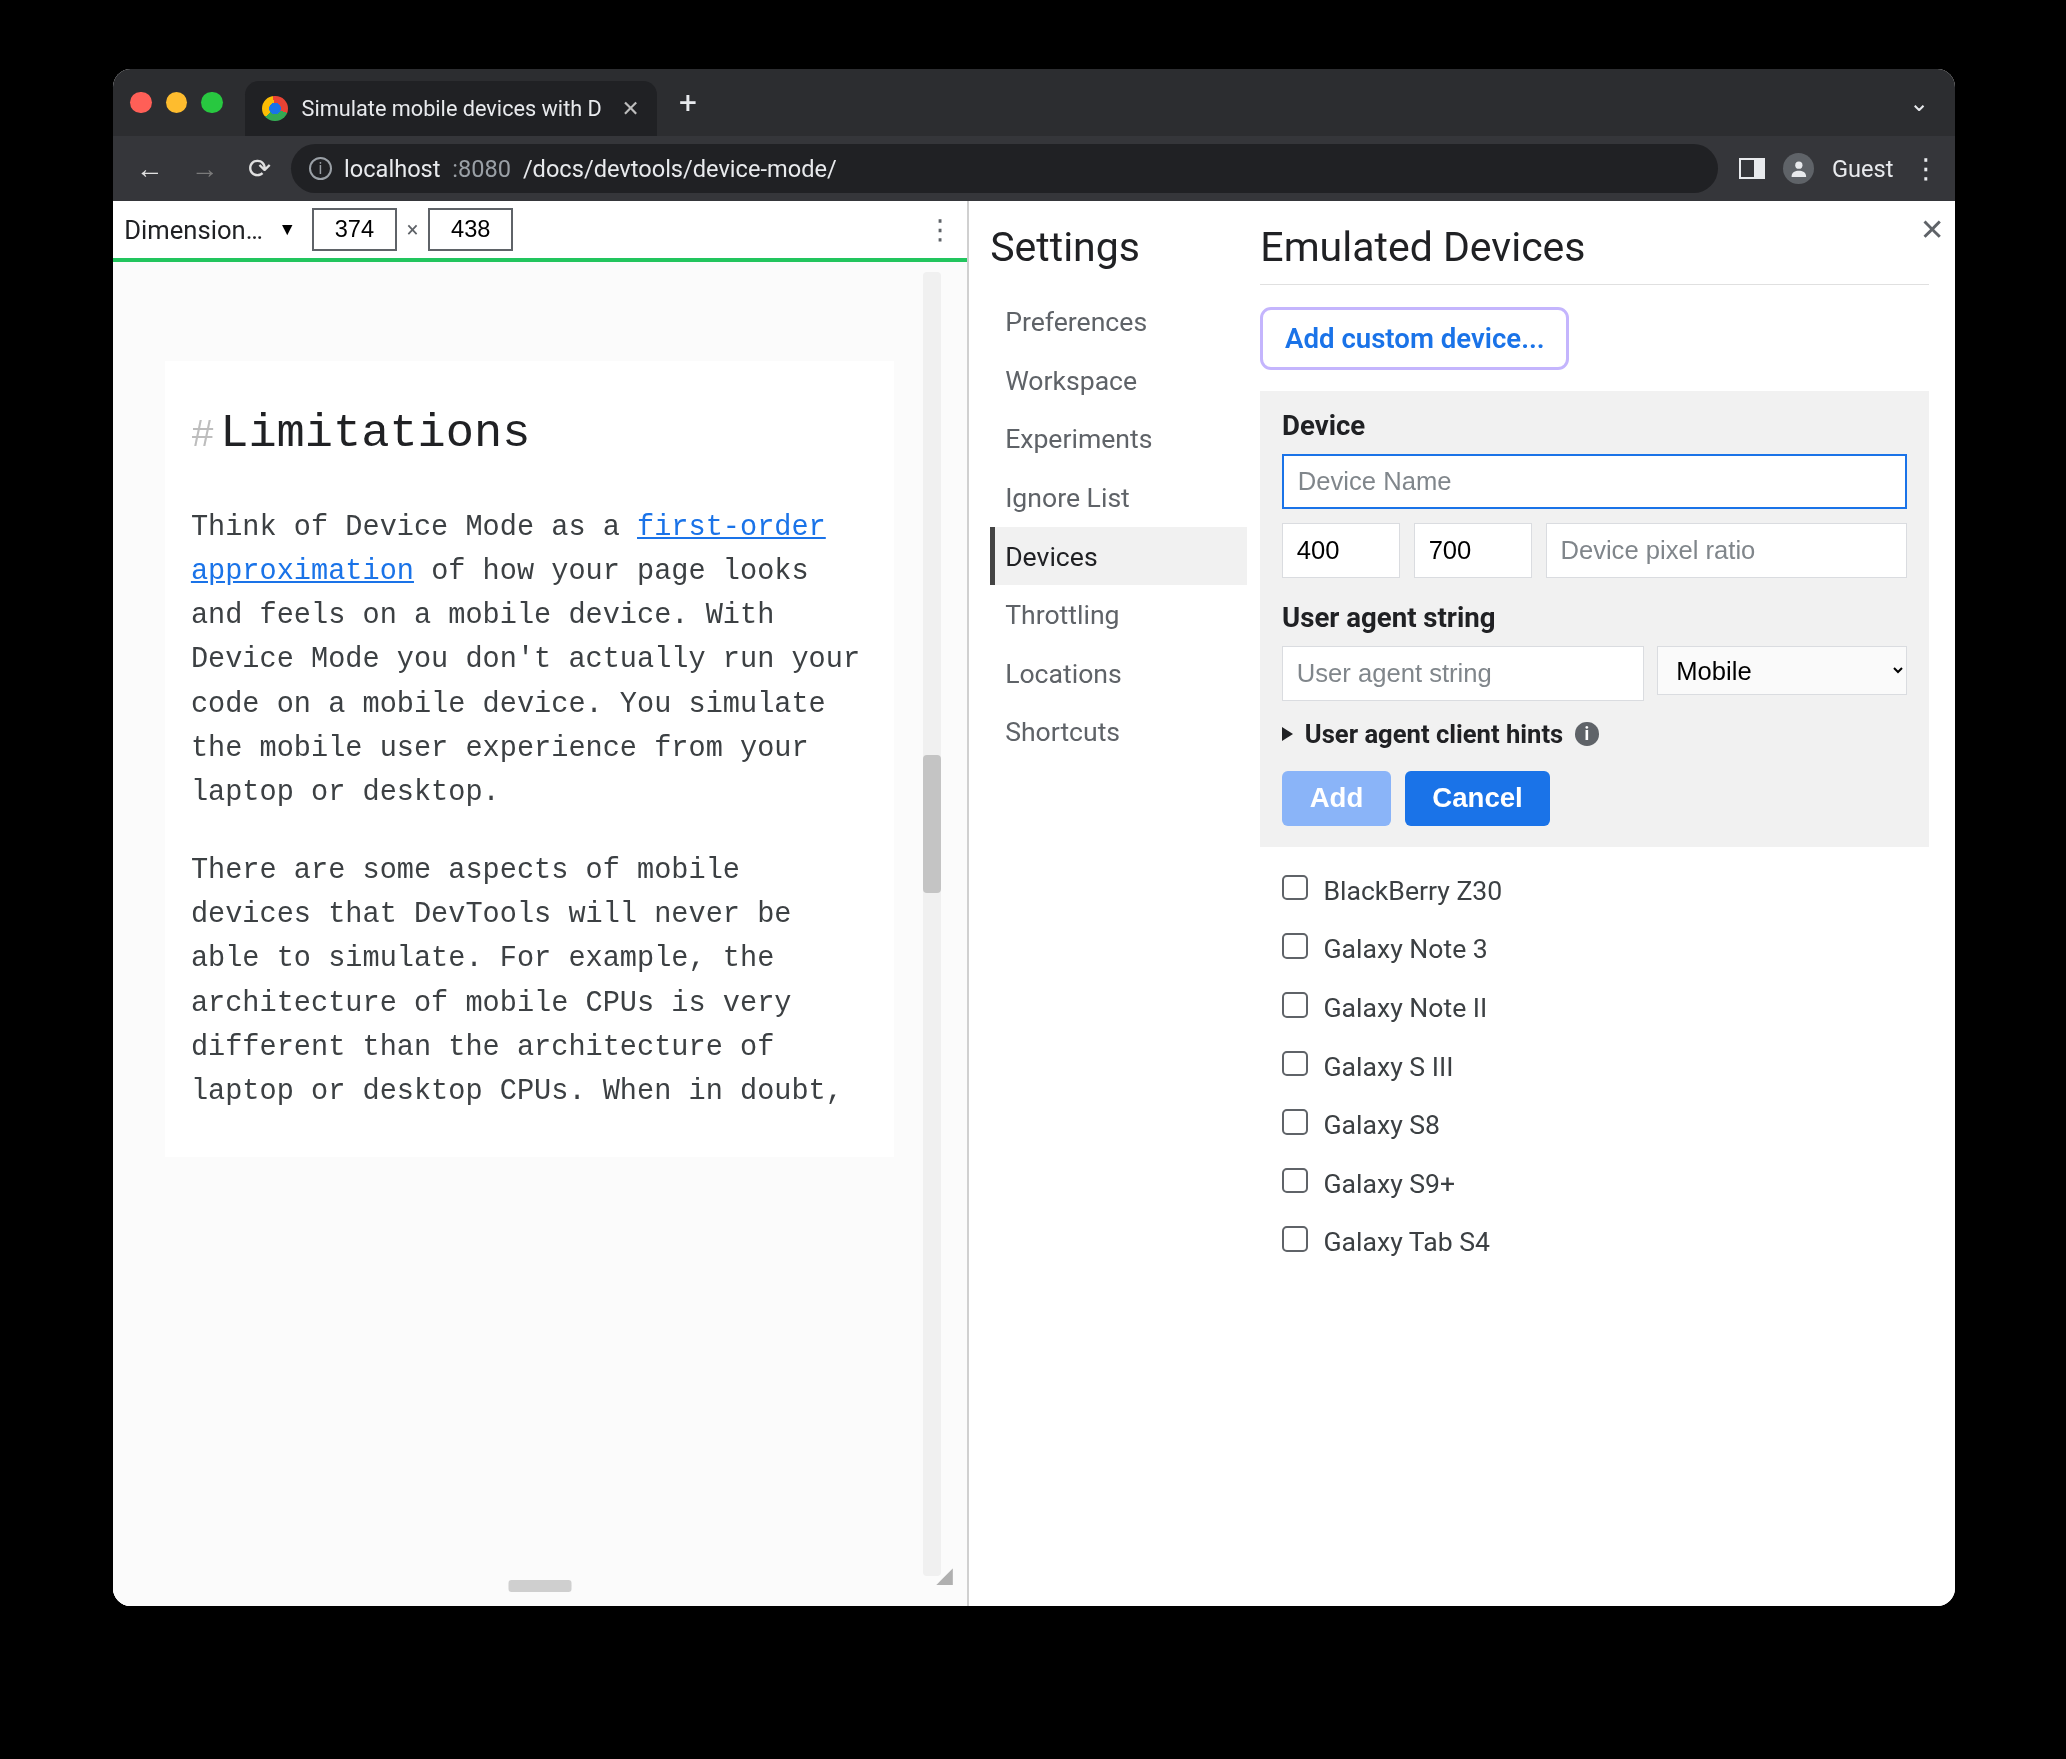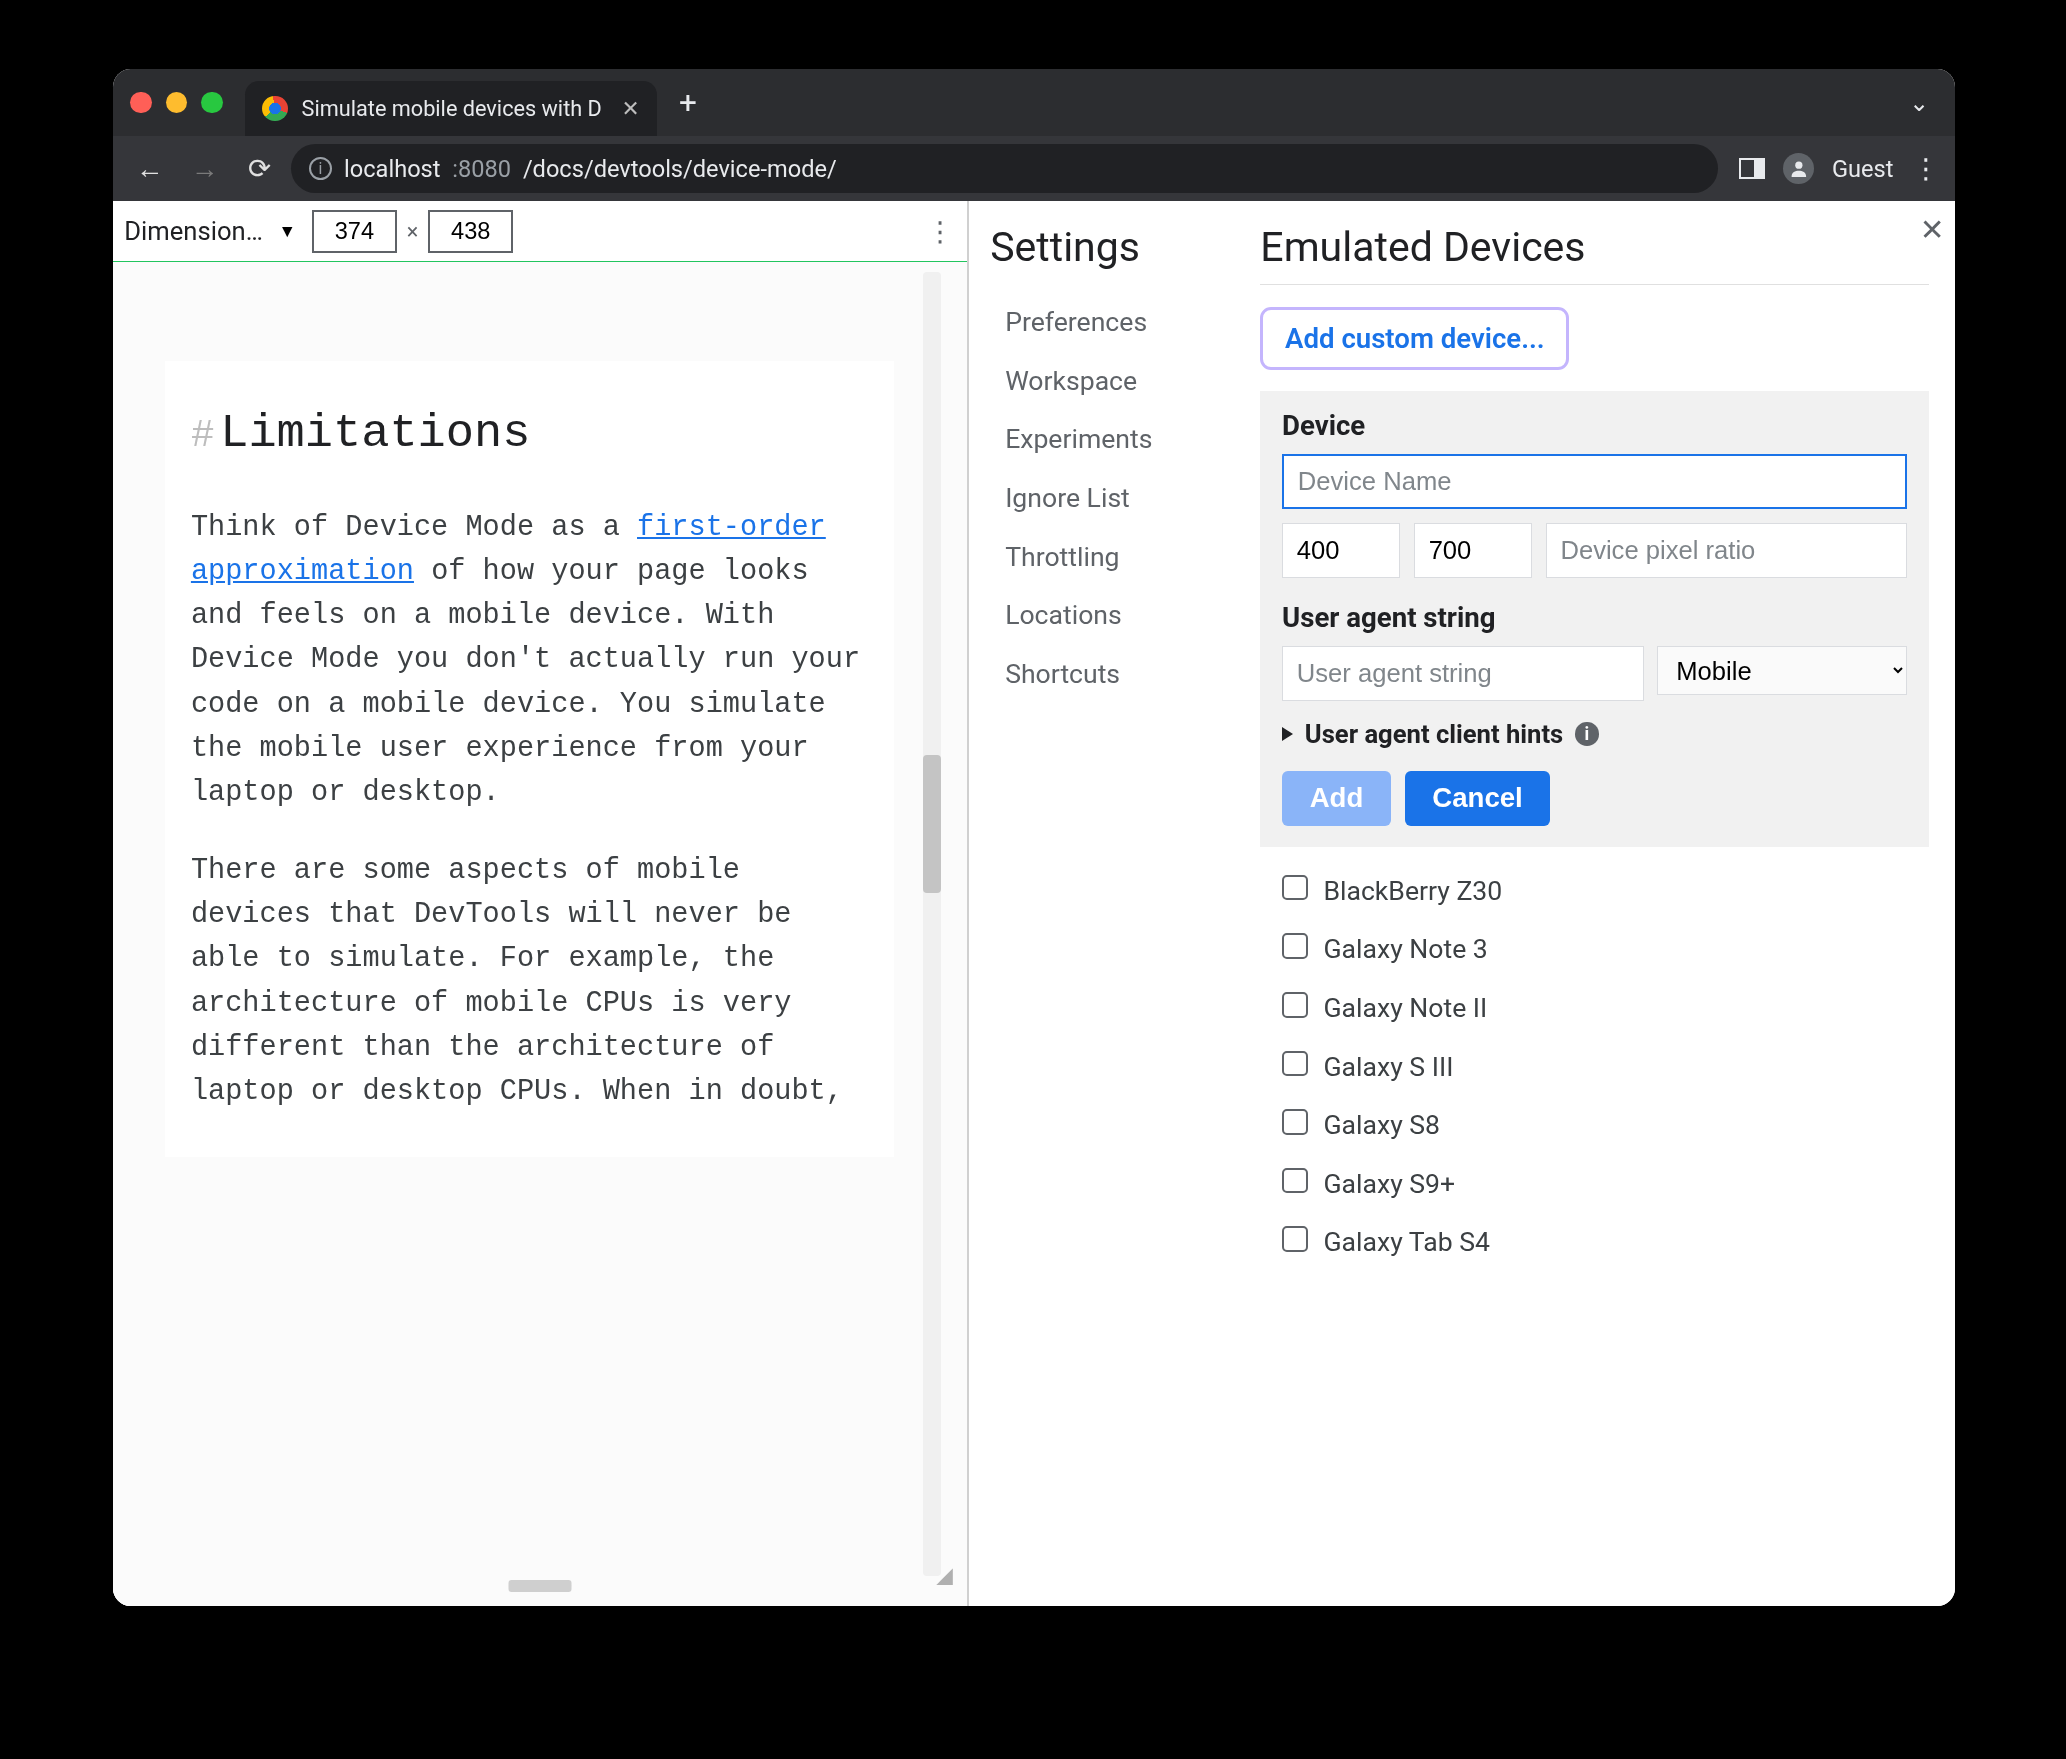--- a/index.html
+++ b/index.html
@@ -99,21 +99,21 @@
     .content {
       flex:1; display:flex; min-height:0;
     }
     
     .left {
       width: 857px; display:flex; flex-direction:column; border-right: 2px solid #d0d0d0;
       background: #fff;
     }
     .device-toolbar {
       height: 61px; background:#fff; display:flex; align-items:center; padding: 0 11.8px; gap:9.9px;
-      border-bottom:1px solid #22c55e;
+      border-bottom:4px solid #22c55e;
     }
     .dims-label { font-size: 25.6px; color:#202124; }
     .dims-caret { font-size: 17.7px; margin: 0 5.9px; }
     .dim-input {
       width: 85px; height: 43px; border: 2px solid #5f6368; font-size: 23.6px; text-align:center;
       background:#fff;
     }
     .dim-x { font-size: 21.7px; color:#5f6368; }
     .device-toolbar-spacer{flex:1;}
     .page-wrap { flex:1; background:#fbfbfb; position:relative; padding: 19.7px 15.8px; font-family: Liberation Mono, monospace; }
@@ -250,20 +250,21 @@
     </div>
 
     <div class="right">
       <div class="settings-sidebar">
         <div class="settings-title">Settings</div>
         <div id="settings-items">
             <div class="set-item">Preferences</div>
             <div class="set-item">Workspace</div>
             <div class="set-item">Experiments</div>
             <div class="set-item">Ignore List</div>
+            <div class="set-item active">Devices</div>
             <div class="set-item">Throttling</div>
             <div class="set-item">Locations</div>
             <div class="set-item">Shortcuts</div>
           </div>
       </div>
       <div class="settings-main">
         <div class="close-x">✕</div>
         <div class="em-title">Emulated Devices</div>
         <div class="add-custom-btn">Add custom device...</div>
 

